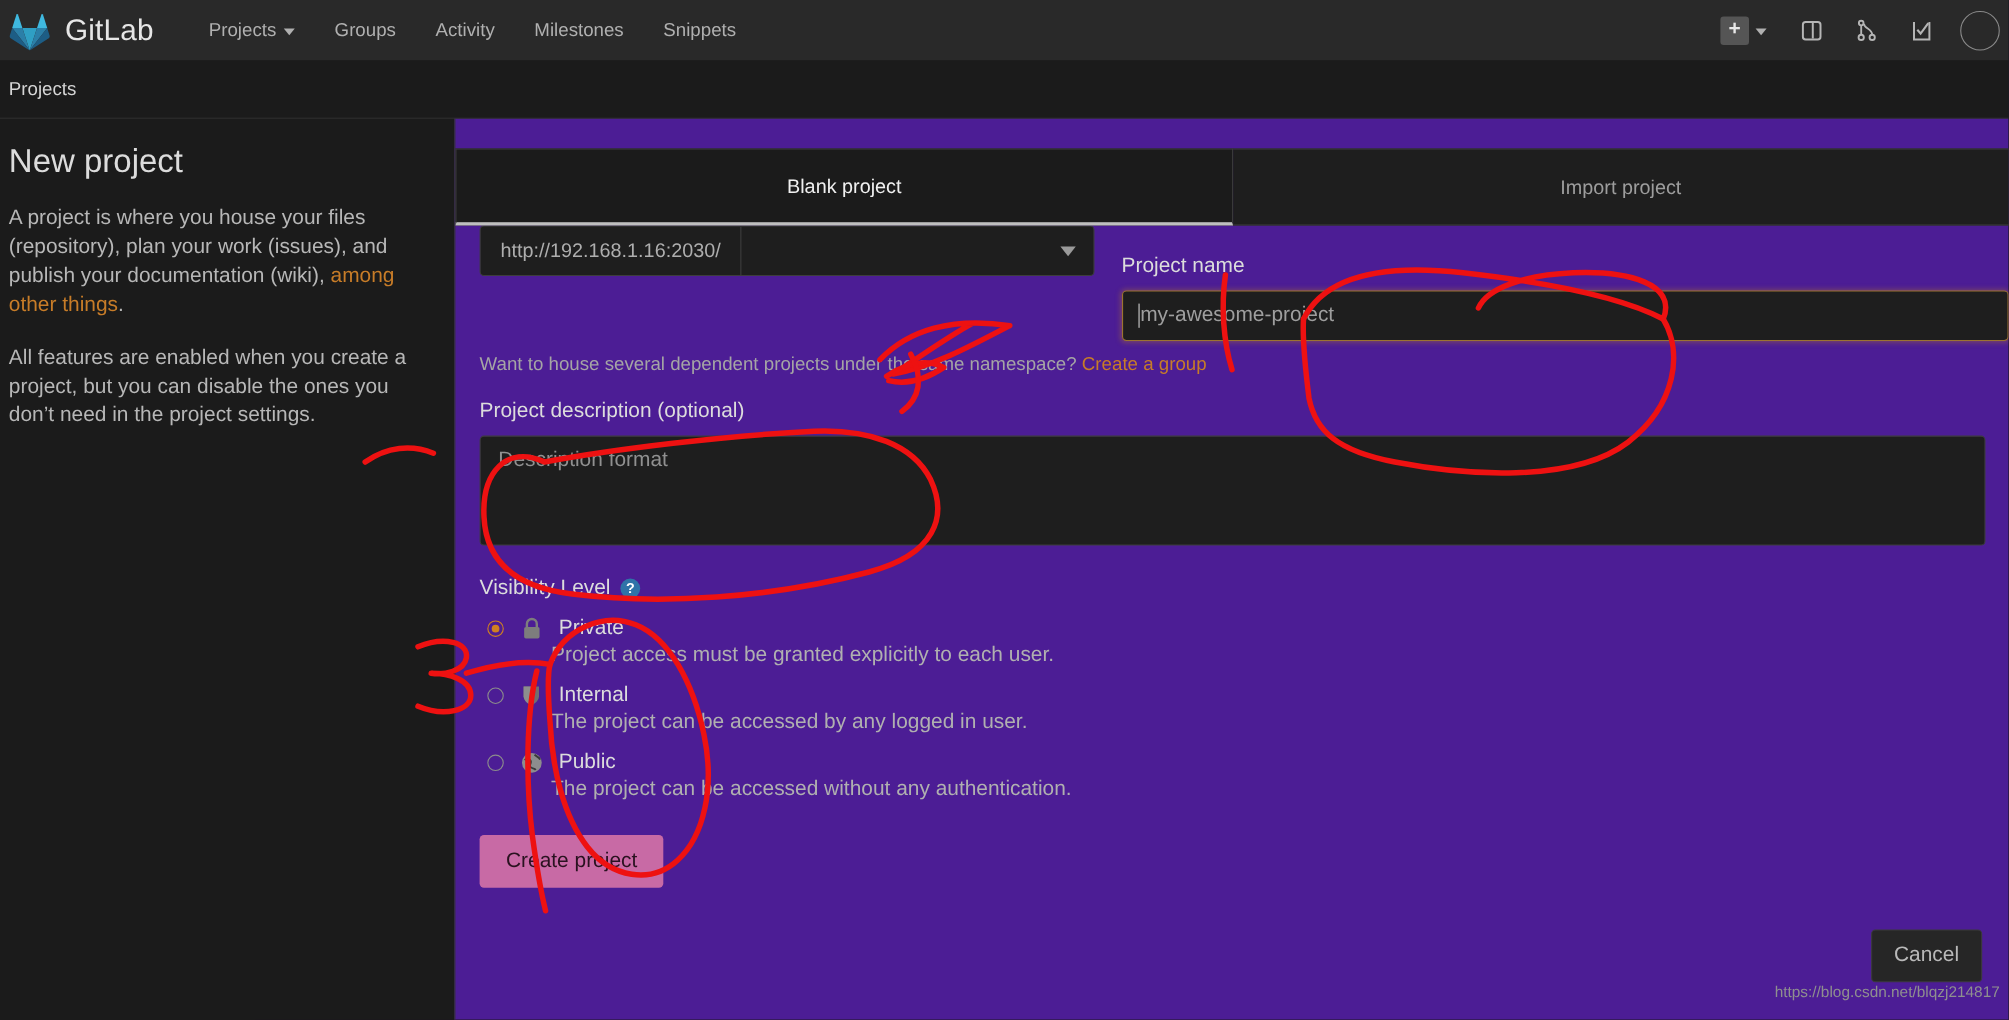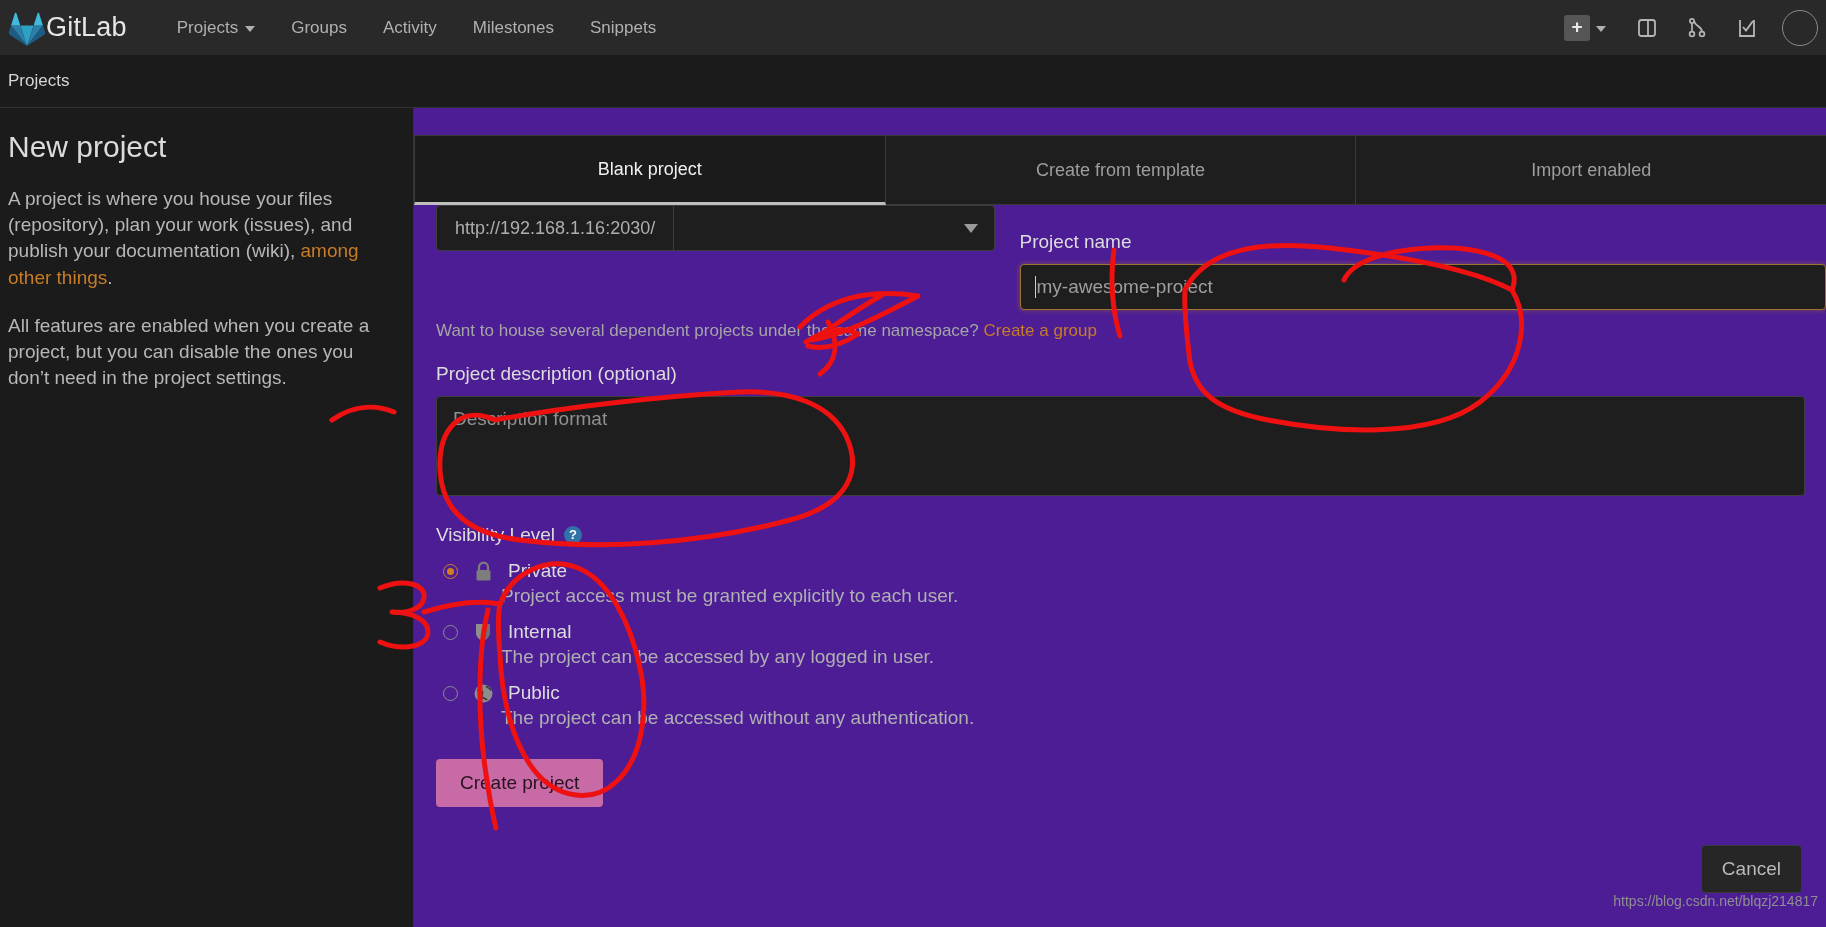--- a/index.html
+++ b/index.html
@@ -25,21 +25,21 @@
     top: 0; left: 0;
     width: 1826px;
     height: 55px;
     background: #292929;
     display: flex;
     align-items: center;
   }
   .brand {
     display: flex;
     align-items: center;
-    gap: 0;
+    gap: 13px;
     margin-left: 8px;
     margin-right: 32px;
   }
   .tanuki { width: 38px; height: 36px; display: block; }
   .brand-name {
     color: #e6e6e6;
     font-size: 27px;
     letter-spacing: .2px;
   }
   .navlinks {
@@ -471,24 +471,21 @@
     <p class="lp-para">All features are enabled when you create a project, but you can disable the ones you don’t need in the project settings.</p>
   </div>
 
   <div class="maincol">
 
     <div class="tabs">
       <div class="tab active">
         <span>Blank project</span>
       </div>
       <div class="tab">
-        <span>Create from template</span>
-      </div>
-      <div class="tab">
-        <span>Import enabled</span>
+        <span>Import project</span>
       </div>
     </div>
 
     <div class="formbody">
 
       <div class="row2">
 
         <div class="col-path">
           <div class="inputgroup">
             <div class="ig-addon">http://192.168.1.16:2030/</div>

